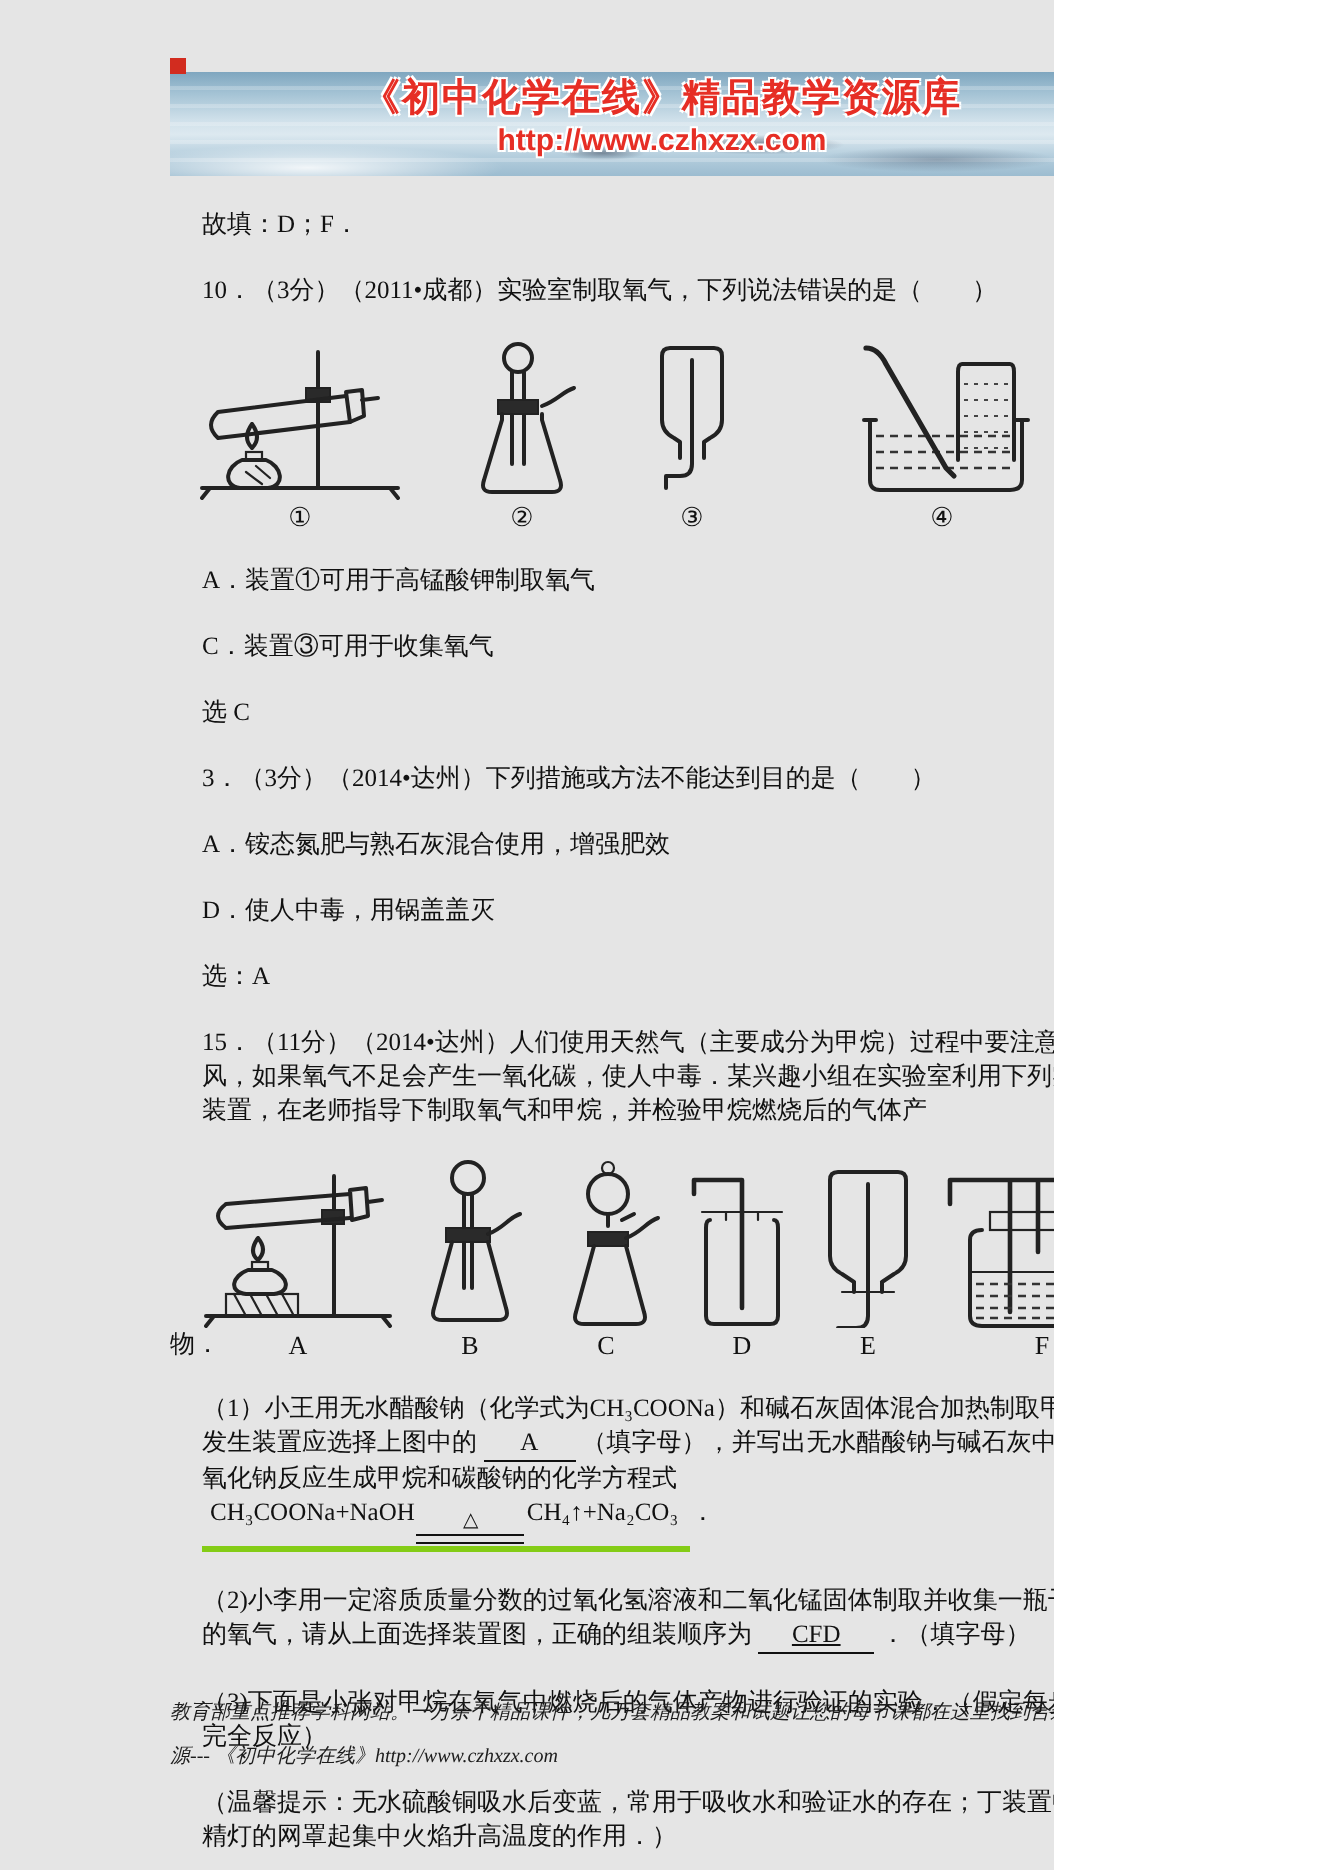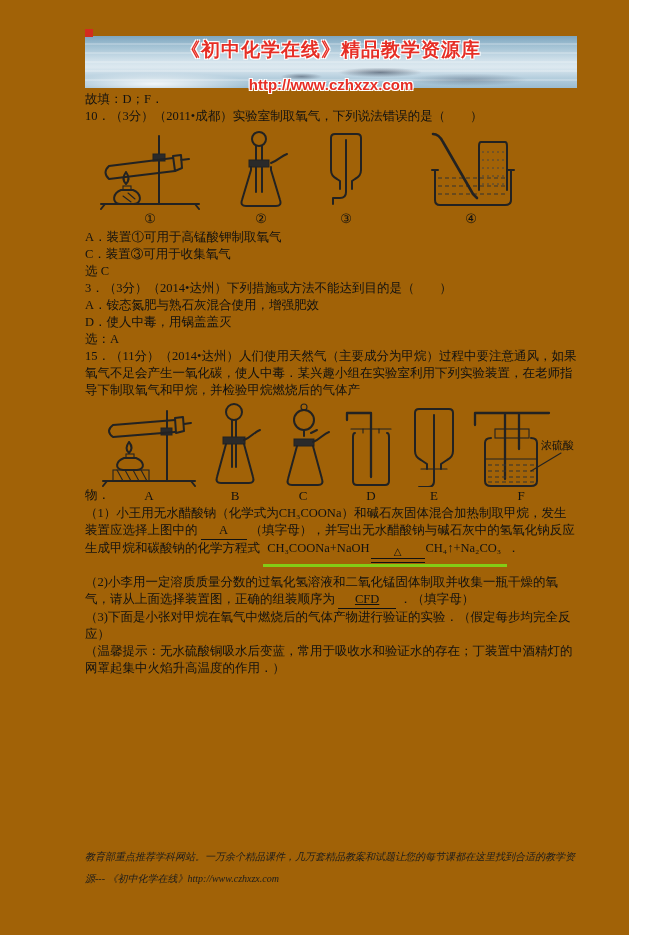--- a/index.html
+++ b/index.html
@@ -1,33 +1,33 @@
 <!DOCTYPE html>
 <html><head>
 <meta charset="utf-8">
 <style>
   html,body{margin:0;padding:0;background:#fff;}
-  .page{position:relative;width:629px;height:935px;background:#a16207;overflow:hidden;
+  .page{position:relative;width:527px;height:935px;background:#e5e5e5;overflow:hidden;
         font-family:"Liberation Serif","DejaVu Serif",serif;font-size:12.5px;line-height:17px;color:#111;}
   .content{position:absolute;left:85px;top:36px;width:492px;}
-  p{margin:0;}
+  p{margin:16px;}
 
   
   .banner{position:relative;height:52px;margin-bottom:3px;
     background:linear-gradient(180deg,#7fa6bf 0%,#a3c2d4 20%,#cfe0ea 46%,#dde9f0 60%,#b6cfde 80%,#9cbcd0 100%);}
   .banner-art{position:absolute;inset:0;background:
     radial-gradient(ellipse 60px 7px at 60% 70%, rgba(25,35,55,.5), transparent 70%),
     radial-gradient(ellipse 30px 5px at 44% 78%, rgba(25,35,55,.42), transparent 70%),
     radial-gradient(ellipse 85px 9px at 78% 84%, rgba(40,55,80,.33), transparent 70%),
     radial-gradient(ellipse 140px 16px at 14% 92%, rgba(255,255,255,.85), transparent 70%),
     repeating-linear-gradient(180deg, rgba(255,255,255,0) 0 7px, rgba(255,255,255,.22) 7px 9px);}
   .banner-title{position:absolute;top:3px;left:0;right:0;text-align:center;
     font-weight:bold;font-size:19px;line-height:22px;letter-spacing:1px;color:#e62e25;
     text-shadow:1px 1px 0 #fff,-1px -1px 0 #fff,1px -1px 0 #fff,-1px 1px 0 #fff;}
-  .banner-url{position:absolute;top:40px;left:0;right:0;text-align:center;
+  .banner-url{position:absolute;top:26px;left:0;right:0;text-align:center;
     font-weight:bold;font-size:15px;line-height:18px;color:#e62e25;
     font-family:"Liberation Sans","DejaVu Sans",sans-serif;
     text-shadow:1px 1px 0 #fff,-1px -1px 0 #fff,1px -1px 0 #fff,-1px 1px 0 #fff;}
   .red-marker{position:absolute;left:0;top:-7px;width:8px;height:8px;background:#d22c1f;}
 
   
   .fig{display:flex;align-items:flex-end;}
   .fig .col{display:flex;flex-direction:column;align-items:center;}
   .fig .cap{font-size:13px;line-height:15px;margin-top:1px;}
   .fig1{padding-left:10px;margin:5px 0 3px 0;}

